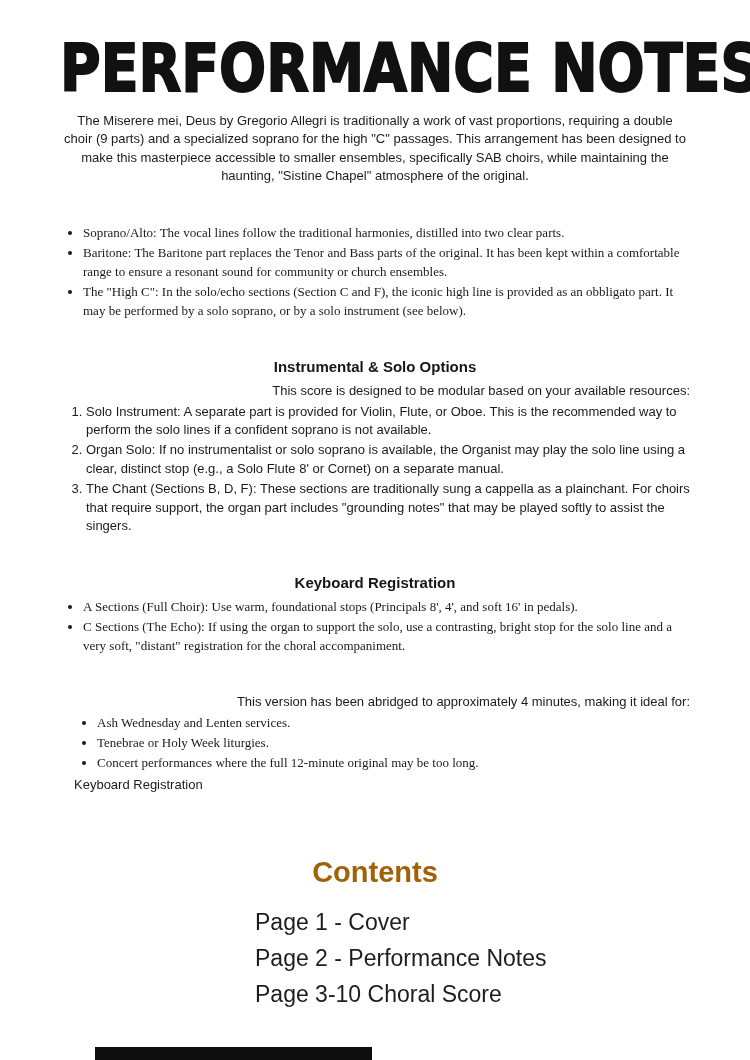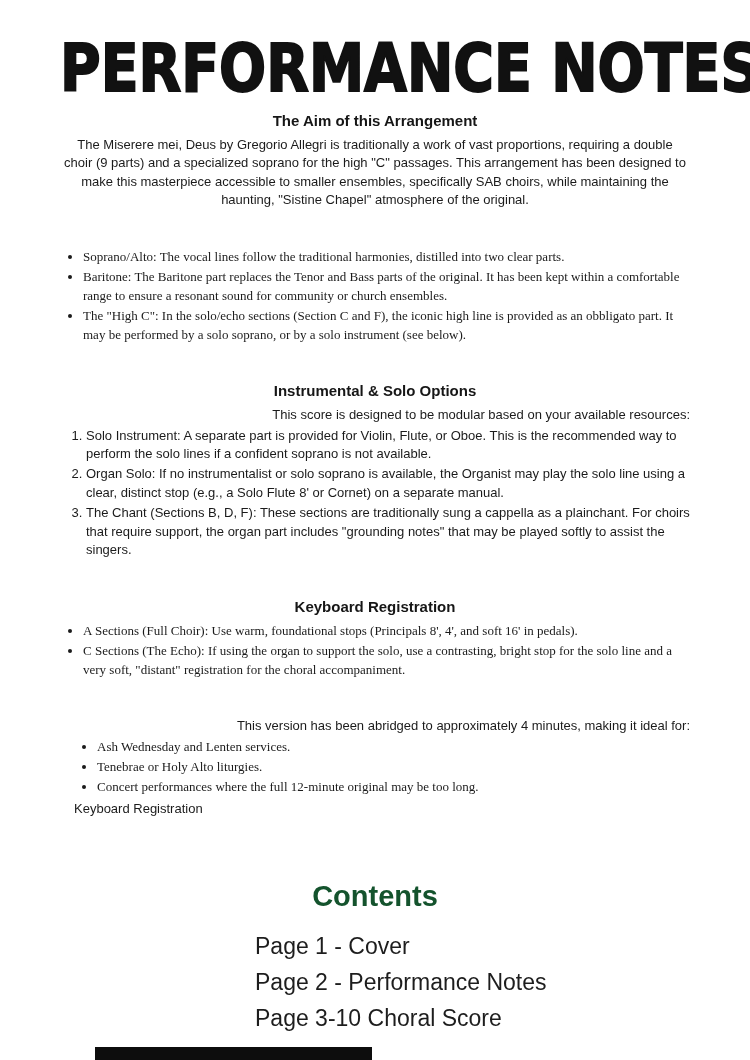--- a/index.html
+++ b/index.html
@@ -61,21 +61,21 @@
   .intro-line { margin: 2px 0 2px 0; text-align: right; }
   .indented { margin-left: 14px; }
   ul.indented-list { padding-left: 37px; }
   .trailing-line { margin-top: 3px; margin-left: 14px; }
   .contents-block { margin-top: 62px; }
   .contents-heading {
     margin: 0 0 16px 0;
     font-size: 29px;
     font-weight: 700;
     text-align: center;
-    color: #14532d;
+    color: #a16207;
   }
   .contents-list { margin-left: 195px; }
   .contents-item {
     font-size: 23px;
     line-height: 1.55;
     color: #1d1d1d;
   }
   .page-bottom-bar {
     position: absolute;
     left: 95px;
@@ -86,21 +86,20 @@
   }
 </style>
 </head>
 <body>
 
 <div class="page">
 
   <h1 class="doc-title">PERFORMANCE NOTES</h1>
 
   <div class="section first">
-    <h2 class="section-heading">The Aim of this Arrangement</h2>
     <p class="centered-paragraph">The Miserere mei, Deus by Gregorio Allegri is traditionally a work of vast proportions, requiring a double choir (9 parts) and a specialized soprano for the high "C" passages. This arrangement has been designed to make this masterpiece accessible to smaller ensembles, specifically SAB choirs, while maintaining the haunting, "Sistine Chapel" atmosphere of the original.</p>
   </div>
 
   <div class="section">
     <ul class="bullet-list">
       <li>Soprano/Alto: The vocal lines follow the traditional harmonies, distilled into two clear parts.</li>
       <li>Baritone: The Baritone part replaces the Tenor and Bass parts of the original. It has been kept within a comfortable range to ensure a resonant sound for community or church ensembles.</li>
       <li>The "High C": In the solo/echo sections (Section C and F), the iconic high line is provided as an obbligato part. It may be performed by a solo soprano, or by a solo instrument (see below).</li>
     </ul>
   </div>
@@ -120,21 +119,21 @@
     <ul class="bullet-list">
       <li>A Sections (Full Choir): Use warm, foundational stops (Principals 8', 4', and soft 16' in pedals).</li>
       <li>C Sections (The Echo): If using the organ to support the solo, use a contrasting, bright stop for the solo line and a very soft, "distant" registration for the choral accompaniment.</li>
     </ul>
   </div>
 
   <div class="section">
     <p class="intro-line indented">This version has been abridged to approximately 4 minutes, making it ideal for:</p>
     <ul class="bullet-list indented-list">
       <li>Ash Wednesday and Lenten services.</li>
-      <li>Tenebrae or Holy Alto liturgies.</li>
+      <li>Tenebrae or Holy Week liturgies.</li>
       <li>Concert performances where the full 12-minute original may be too long.</li>
     </ul>
     <p class="trailing-line">Keyboard Registration</p>
   </div>
 
   <div class="contents-block">
     <h2 class="contents-heading">Contents</h2>
     <div class="contents-list">
       <div class="contents-item">Page 1 - Cover</div>
       <div class="contents-item">Page 2 - Performance Notes</div>

